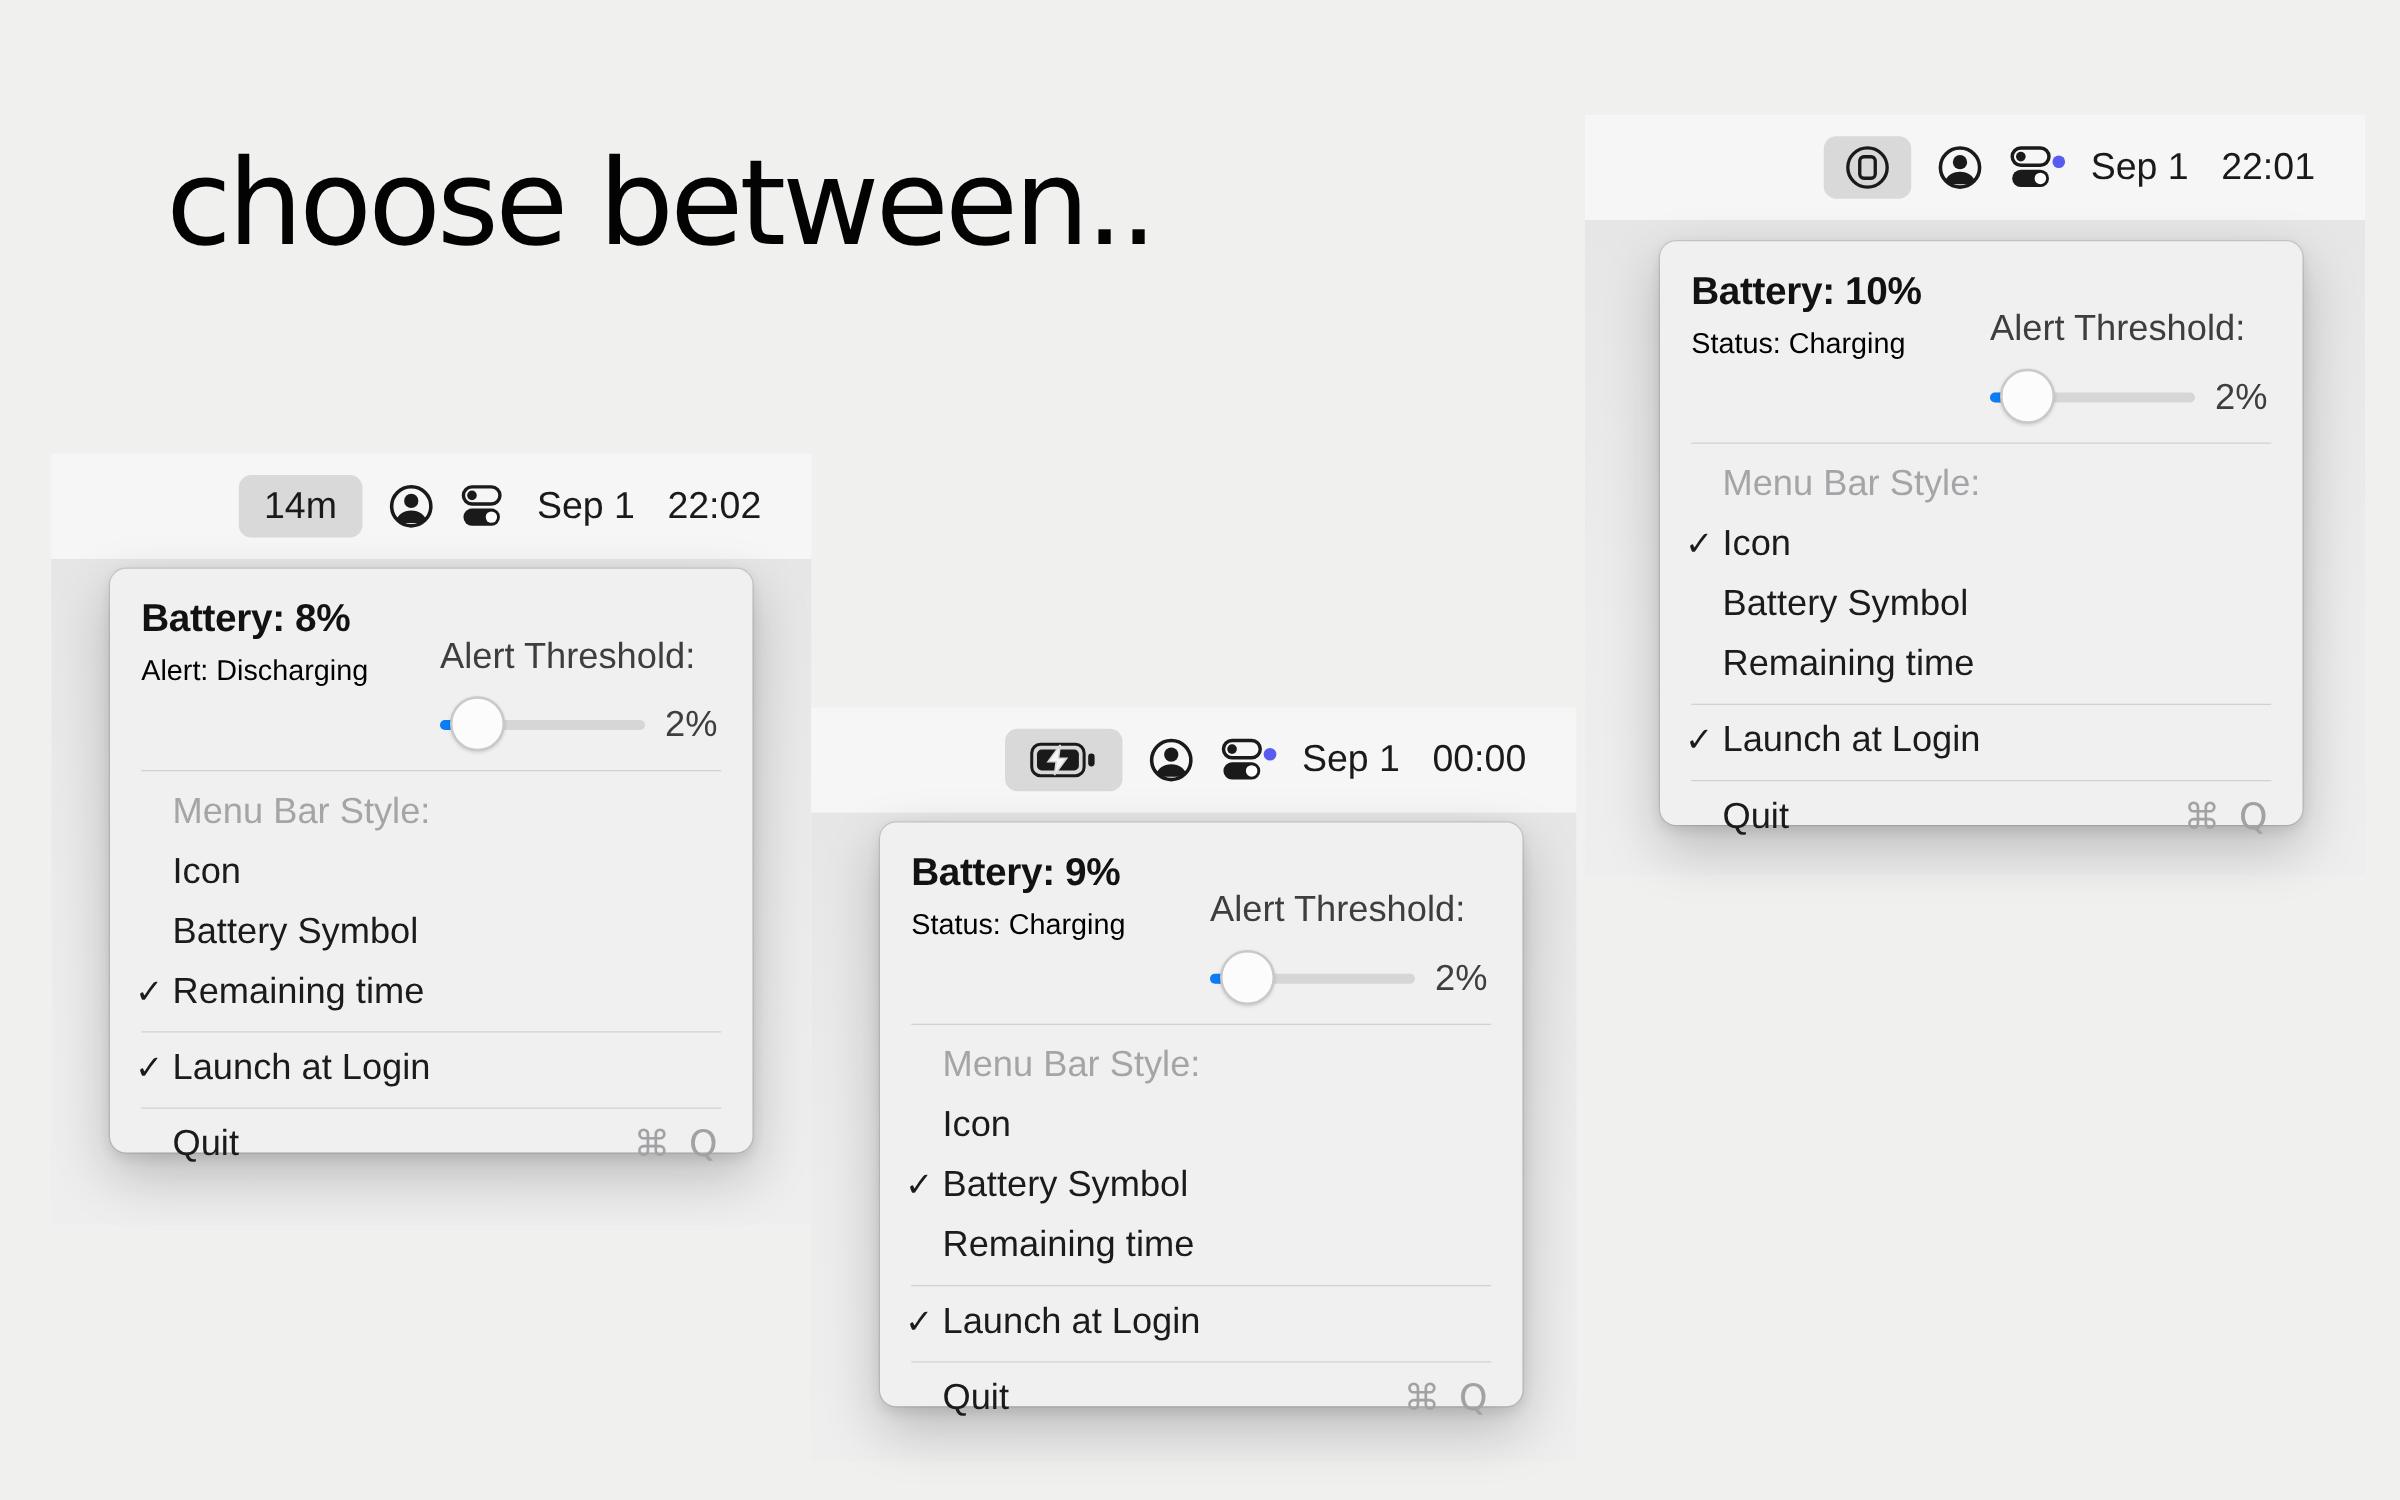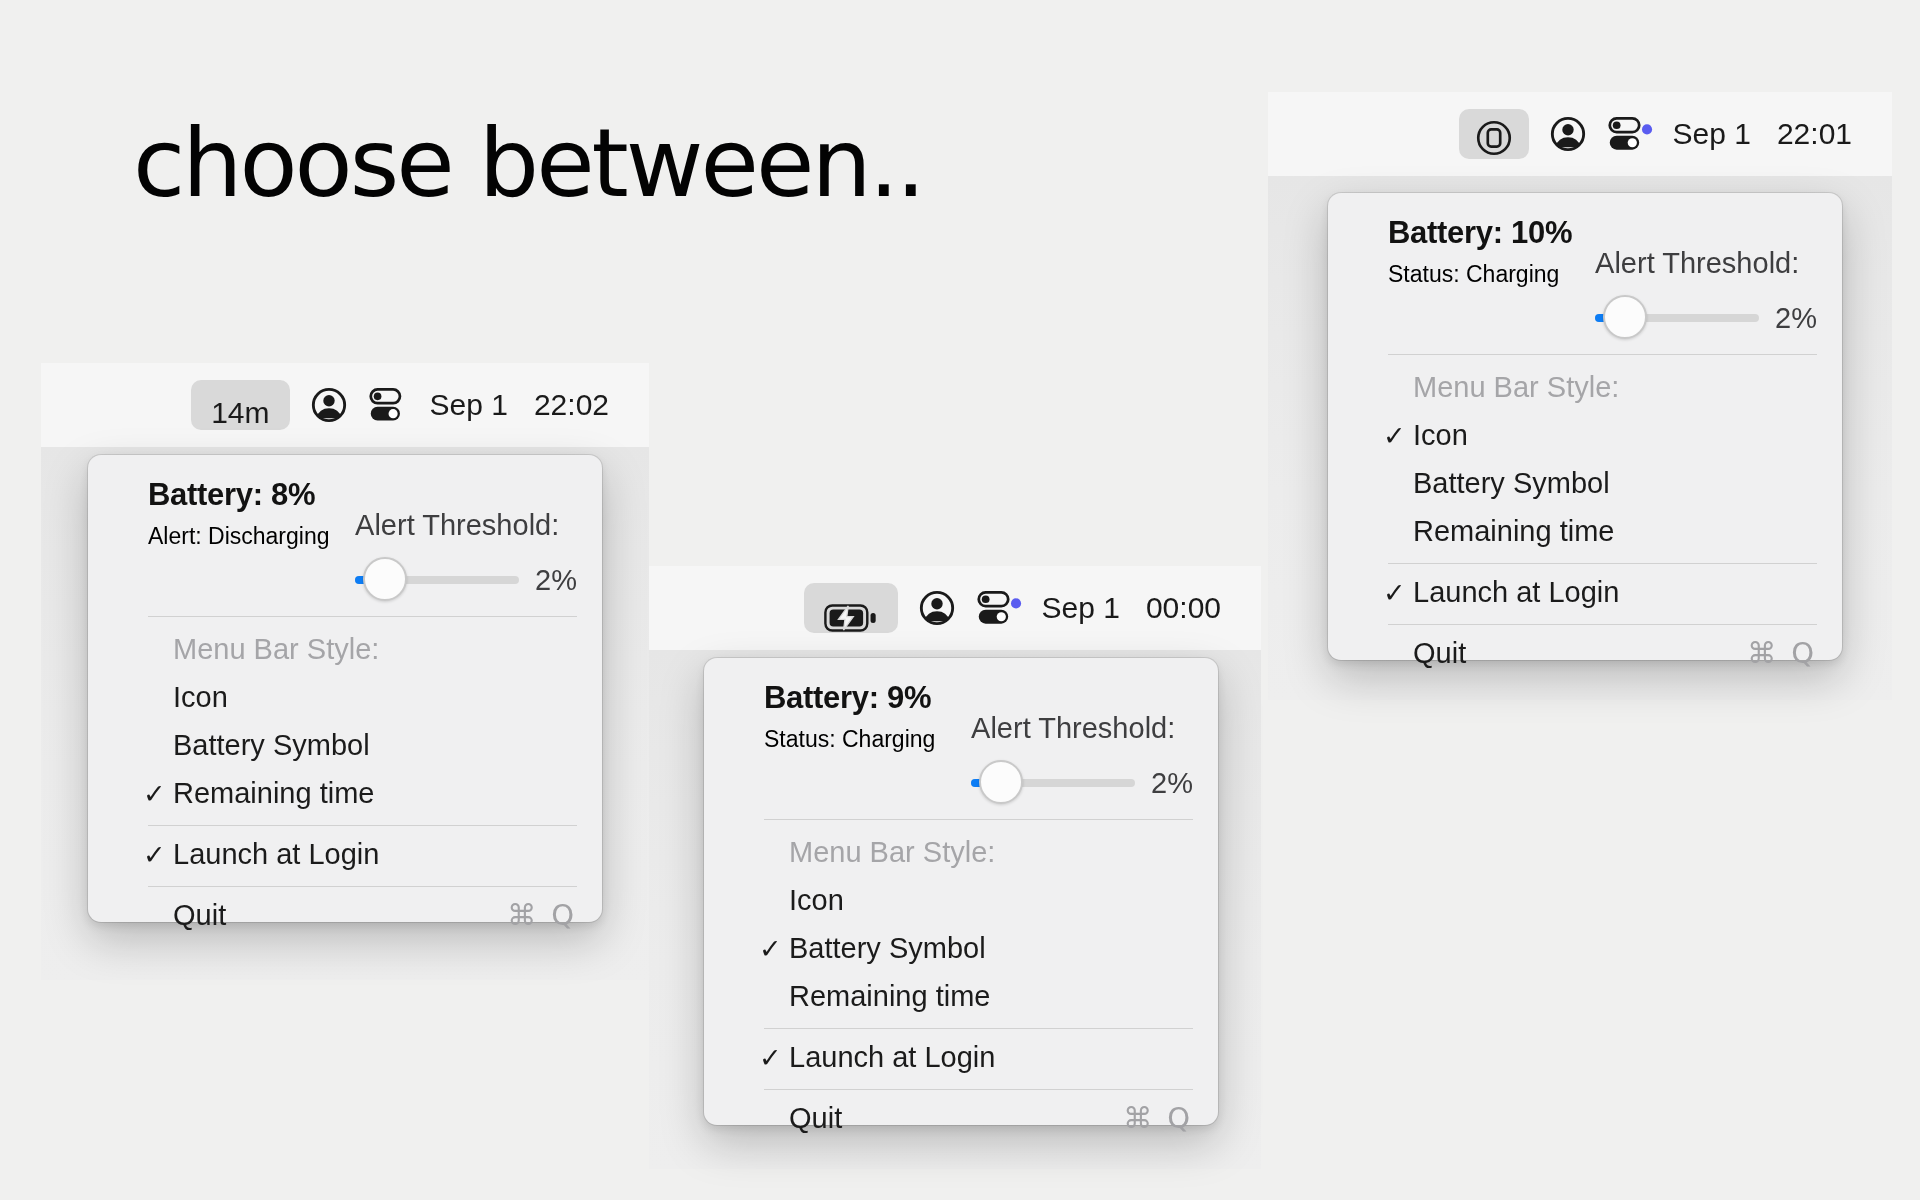--- a/index.html
+++ b/index.html
@@ -28,33 +28,32 @@
     position:absolute;left:0;right:0;top:0;height:84px;background:#f6f6f6;
     display:flex;justify-content:flex-end;align-items:center;gap:20px;
     padding-right:40px;box-sizing:border-box;z-index:1;
   }
   .deskarea{
     position:absolute;left:0;right:0;top:84px;bottom:0;
     background:linear-gradient(180deg,#e6e6e6 0%,#ececec 60%,#eeeeee 100%);
   }
   .mb-btn{
     height:50px;border-radius:10px;background:var(--btn-bg);
-    display:flex;align-items:flex-end;justify-content:center;
+    display:flex;align-items:center;justify-content:center;
     font-size:30px;color:#1a1a1a;padding:0 20px;box-sizing:border-box;
   }
   .mb-text{font-size:30px;color:#1a1a1a;font-weight:500;}
   .clock{display:flex;gap:26px;align-items:center;}
   .mb-icon{display:block;}
   
   .panel{
     position:absolute;width:514px;height:467px;z-index:2;
     background:#f0f0f1;border-radius:13px;box-sizing:border-box;
     padding-top:22px;
     box-shadow:0 0 0 1px rgba(0,0,0,.10),0 18px 45px rgba(0,0,0,.22),0 4px 10px rgba(0,0,0,.10);
-    padding-left:35px;
   }
   .b1 .panel{left:47px;top:92px;}
   .b2 .panel{left:55px;top:92px;}
   .b3 .panel{left:60px;top:101px;}
   .phead{display:flex;padding:0 25px;}
   .ph-left{width:239px;}
   .battery{font-size:31px;font-weight:700;color:#121212;letter-spacing:-.3px;}
   .status{font-size:23px;color:#000000;margin-top:10px;}
   .ph-right{flex:1;margin-top:32px;}
   .at-label{font-size:29px;color:#3e3e40;}

